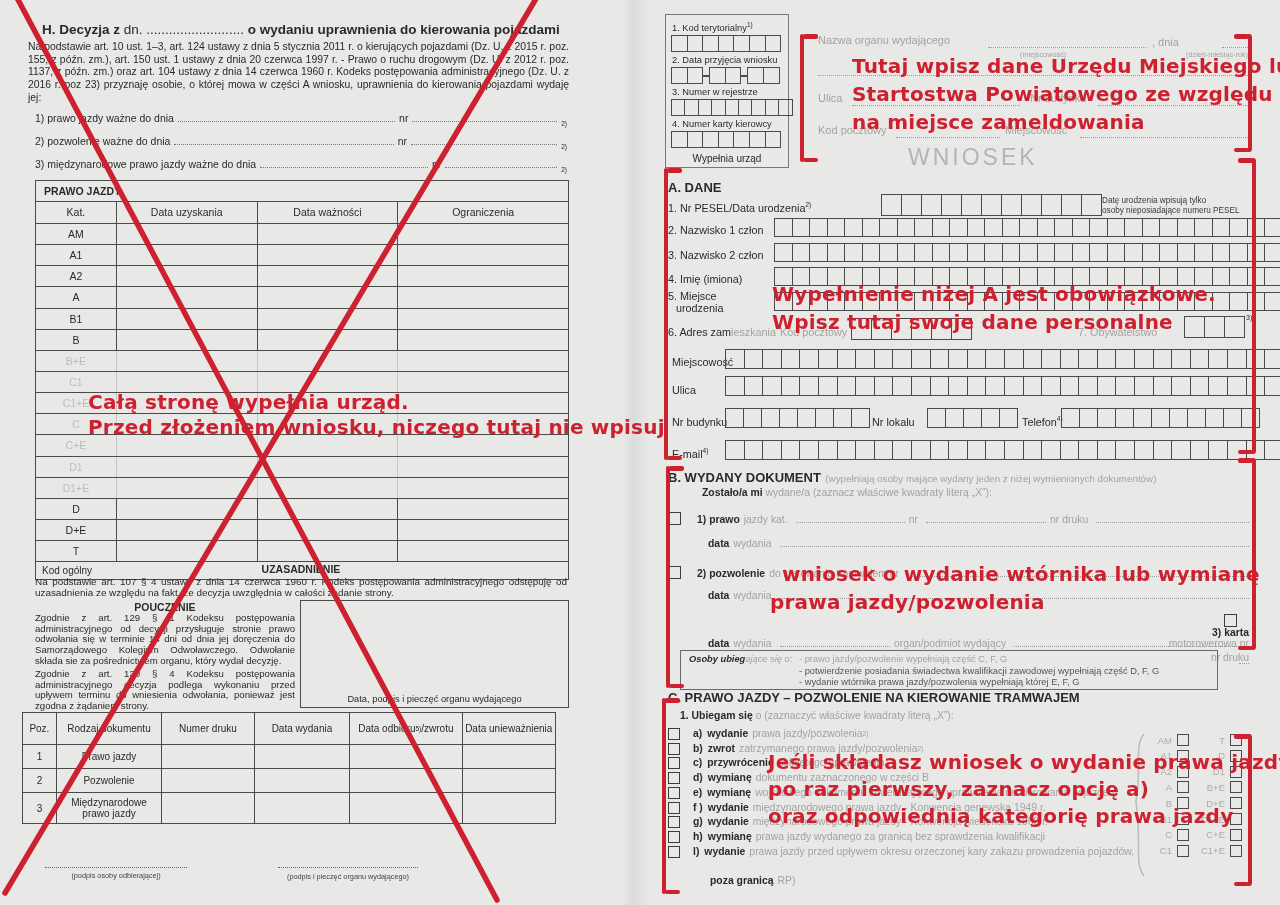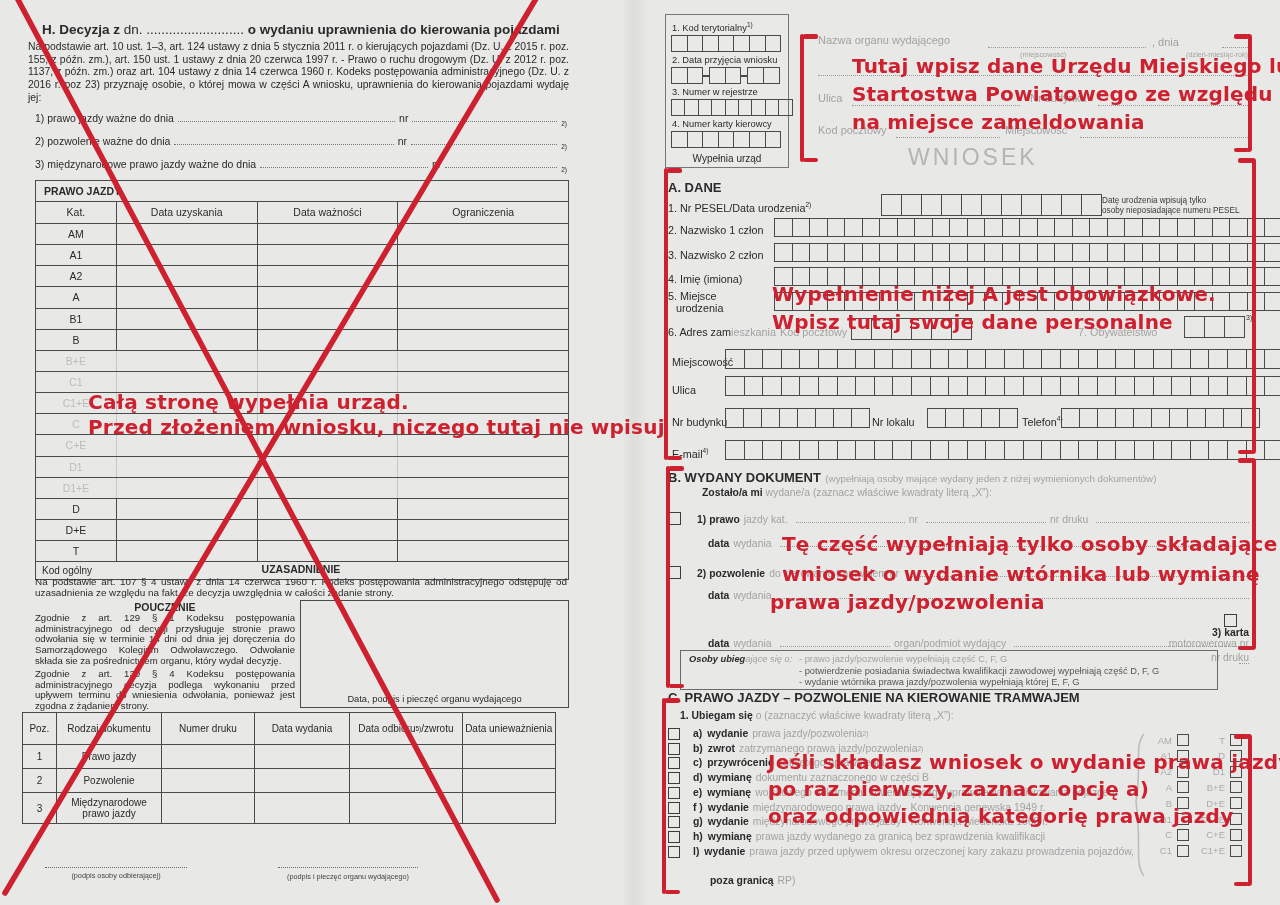--- a/index.html
+++ b/index.html
@@ -861,20 +861,19 @@
     <div class="brk l" style="left:26px;top:466px;height:222px;"></div>
     <div class="brk r" style="left:597px;top:458px;width:15px;height:192px;"></div>
     <div class="brk l" style="left:22px;top:698px;height:196px;"></div>
     <div class="brk r" style="left:593px;top:734px;width:15px;height:152px;"></div>
 
     <div class="rednote" style="left:212px;top:54px;">Tutaj wpisz dane Urzędu Miejskiego lub</div>
     <div class="rednote" style="left:212px;top:82px;">Startostwa Powiatowego ze względu</div>
     <div class="rednote" style="left:212px;top:110px;">na miejsce zameldowania</div>
     <div class="rednote" style="left:132px;top:282px;">Wypełnienie niżej A jest obowiązkowe.</div>
     <div class="rednote" style="left:132px;top:310px;">Wpisz tutaj swoje dane personalne</div>
-    <div class="rednote" style="left:142px;top:532px;">Tę część wypełniają tylko osoby składające</div>
     <div class="rednote" style="left:142px;top:562px;">wniosek o wydanie wtórnika lub wymianę</div>
     <div class="rednote" style="left:130px;top:590px;">prawa jazdy/pozwolenia</div>
     <div class="rednote" style="left:128px;top:750px;">Jeśli składasz wniosek o wydanie prawa jazdy</div>
     <div class="rednote" style="left:128px;top:777px;">po raz pierwszy, zaznacz opcję a)</div>
     <div class="rednote" style="left:128px;top:804px;">oraz odpowiednią kategorię prawa jazdy</div>
   </div>
 </div>
 
 </body></html>

